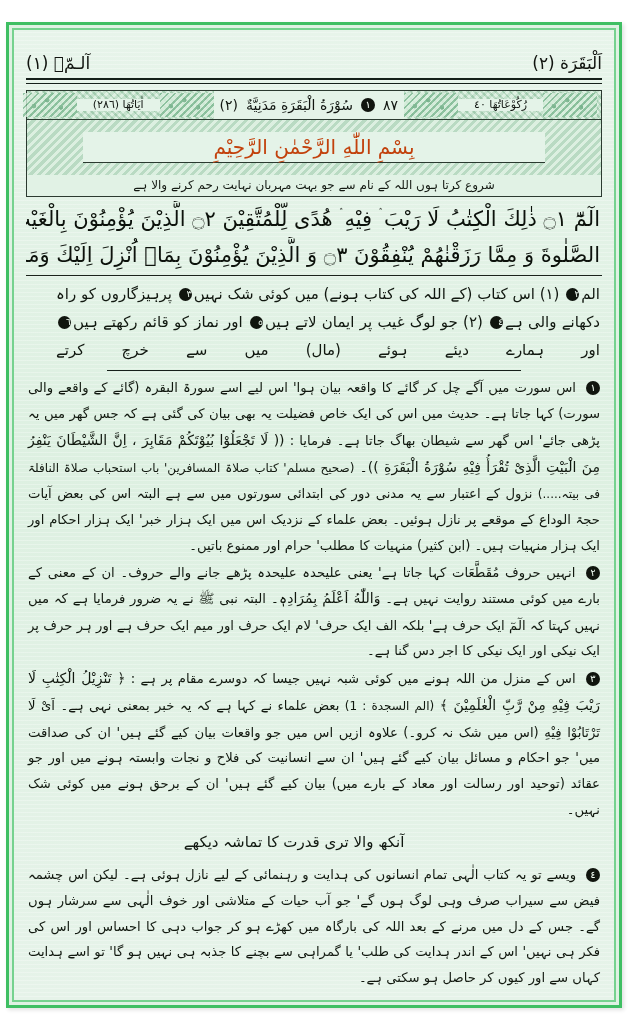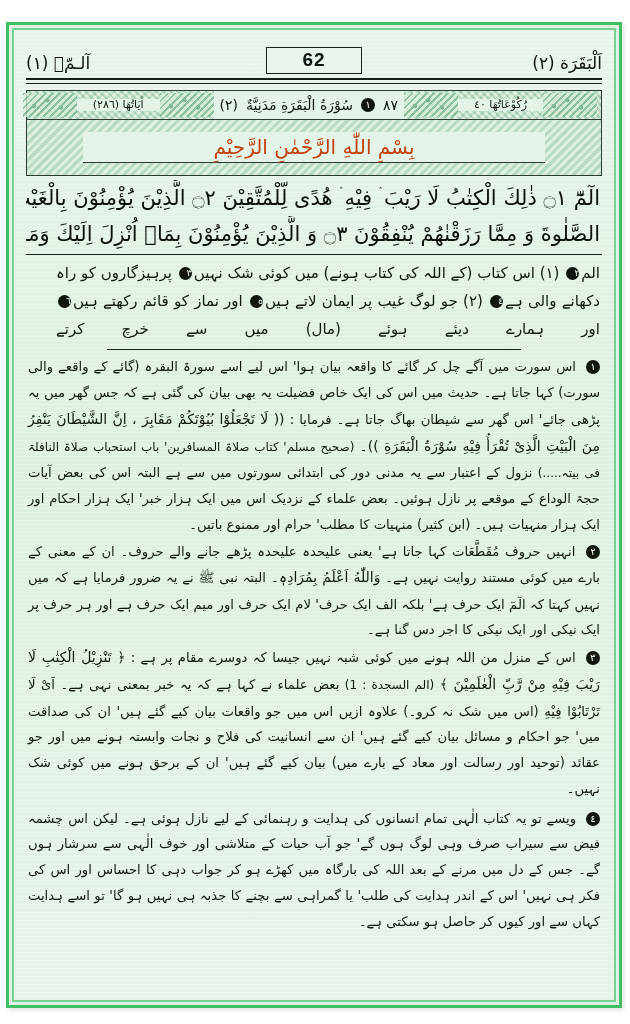--- a/index.html
+++ b/index.html
@@ -237,21 +237,20 @@
 </head>
 <body>
 
 <div class="page-wrap">
   <div class="page-outer">
     <div class="page-inner">
       <div class="paper">
 
         <div class="runhead">
           <div class="runhead-side runhead-left">اَلْبَقَرَة (٢)</div>
-          <div class="pagenum-box">62</div>
           <div class="runhead-side runhead-right">آلـمّۤ (١)</div>
         </div>
         <div class="runhead-rule"></div>
 
         <div class="banner">
           <div class="banner-top">
             <div class="orn"></div>
             <div class="banner-side">
               <span>رُكُوْعَاتُهَا</span>
               <span>٤٠</span>
@@ -264,20 +263,21 @@
               <span>(٢)</span>
             </div>
             <div class="orn"></div>
             <div class="banner-side">
               <span>اٰیَاتُهَا</span>
               <span>(٢٨٦)</span>
             </div>
             <div class="orn"></div>
           </div>
           <div class="banner-bism">بِسْمِ اللّٰهِ الرَّحْمٰنِ الرَّحِيْمِ</div>
+          <div class="bism-trans">شروع کرتا ہوں اللہ کے نام سے جو بہت مہربان نہایت رحم کرنے والا ہے</div>
         </div>
 
         <div class="arabic-block">
           <div class="arabic-line">الٓمّٓ ۝١ ذٰلِكَ الْكِتٰبُ لَا رَيْبَ ۛ فِيْهِ ۛ هُدًى لِّلْمُتَّقِيْنَ ۝٢ الَّذِيْنَ يُؤْمِنُوْنَ بِالْغَيْبِ وَ يُقِيْمُوْنَ</div>
           <div class="arabic-line">الصَّلٰوةَ وَ مِمَّا رَزَقْنٰهُمْ يُنْفِقُوْنَ ۝٣ وَ الَّذِيْنَ يُؤْمِنُوْنَ بِمَاۤ اُنْزِلَ اِلَيْكَ وَمَاۤ اُنْزِلَ مِنْ</div>
         </div>
 
         <div class="urdu-trans">
           <span>الم</span><span class="tnum">٢</span>
           <span>(١) اس کتاب (کے اللہ کی کتاب ہونے) میں کوئی شک نہیں</span><span class="tnum">٣</span>
@@ -309,20 +309,21 @@
 
           <p class="note">
             <span class="note-num">٣</span>
             <span>اس کے منزل من اللہ ہونے میں کوئی شبہ نہیں جیسا کہ دوسرے مقام پر ہے :</span>
             <span class="ar-inline">﴿ تَنْزِیْلُ الْكِتٰبِ لَا رَیْبَ فِیْهِ مِنْ رَّبِّ الْعٰلَمِیْنَ ﴾</span>
             <span class="ref">(الم السجدة : 1)</span>
             <span>بعض علماء نے کہا ہے کہ یہ خبر بمعنی نہی ہے۔ اَیْ لَا تَرْتَابُوْا فِیْهِ (اس میں شک نہ کرو۔) علاوہ ازیں اس میں جو واقعات بیان کیے گئے ہیں' ان کی صداقت میں' جو احکام و مسائل بیان کیے گئے ہیں' ان سے انسانیت کی فلاح و نجات وابستہ ہونے میں اور جو عقائد (توحید اور رسالت اور معاد کے بارے میں) بیان کیے گئے ہیں' ان کے برحق ہونے میں کوئی شک نہیں۔</span>
           </p>
 
           <div class="couplet">
+            <div>آنکھ والا تری قدرت کا تماشہ دیکھے</div>
           </div>
 
           <p class="note">
             <span class="note-num">٤</span>
             <span>ویسے تو یہ کتاب الٰہی تمام انسانوں کی ہدایت و رہنمائی کے لیے نازل ہوئی ہے۔ لیکن اس چشمہ فیض سے سیراب صرف وہی لوگ ہوں گے' جو آب حیات کے متلاشی اور خوف الٰہی سے سرشار ہوں گے۔ جس کے دل میں مرنے کے بعد اللہ کی بارگاہ میں کھڑے ہو کر جواب دہی کا احساس اور اس کی فکر ہی نہیں' اس کے اندر ہدایت کی طلب' یا گمراہی سے بچنے کا جذبہ ہی نہیں ہو گا' تو اسے ہدایت کہاں سے اور کیوں کر حاصل ہو سکتی ہے۔</span>
           </p>
 
         </div>
 
       </div>

